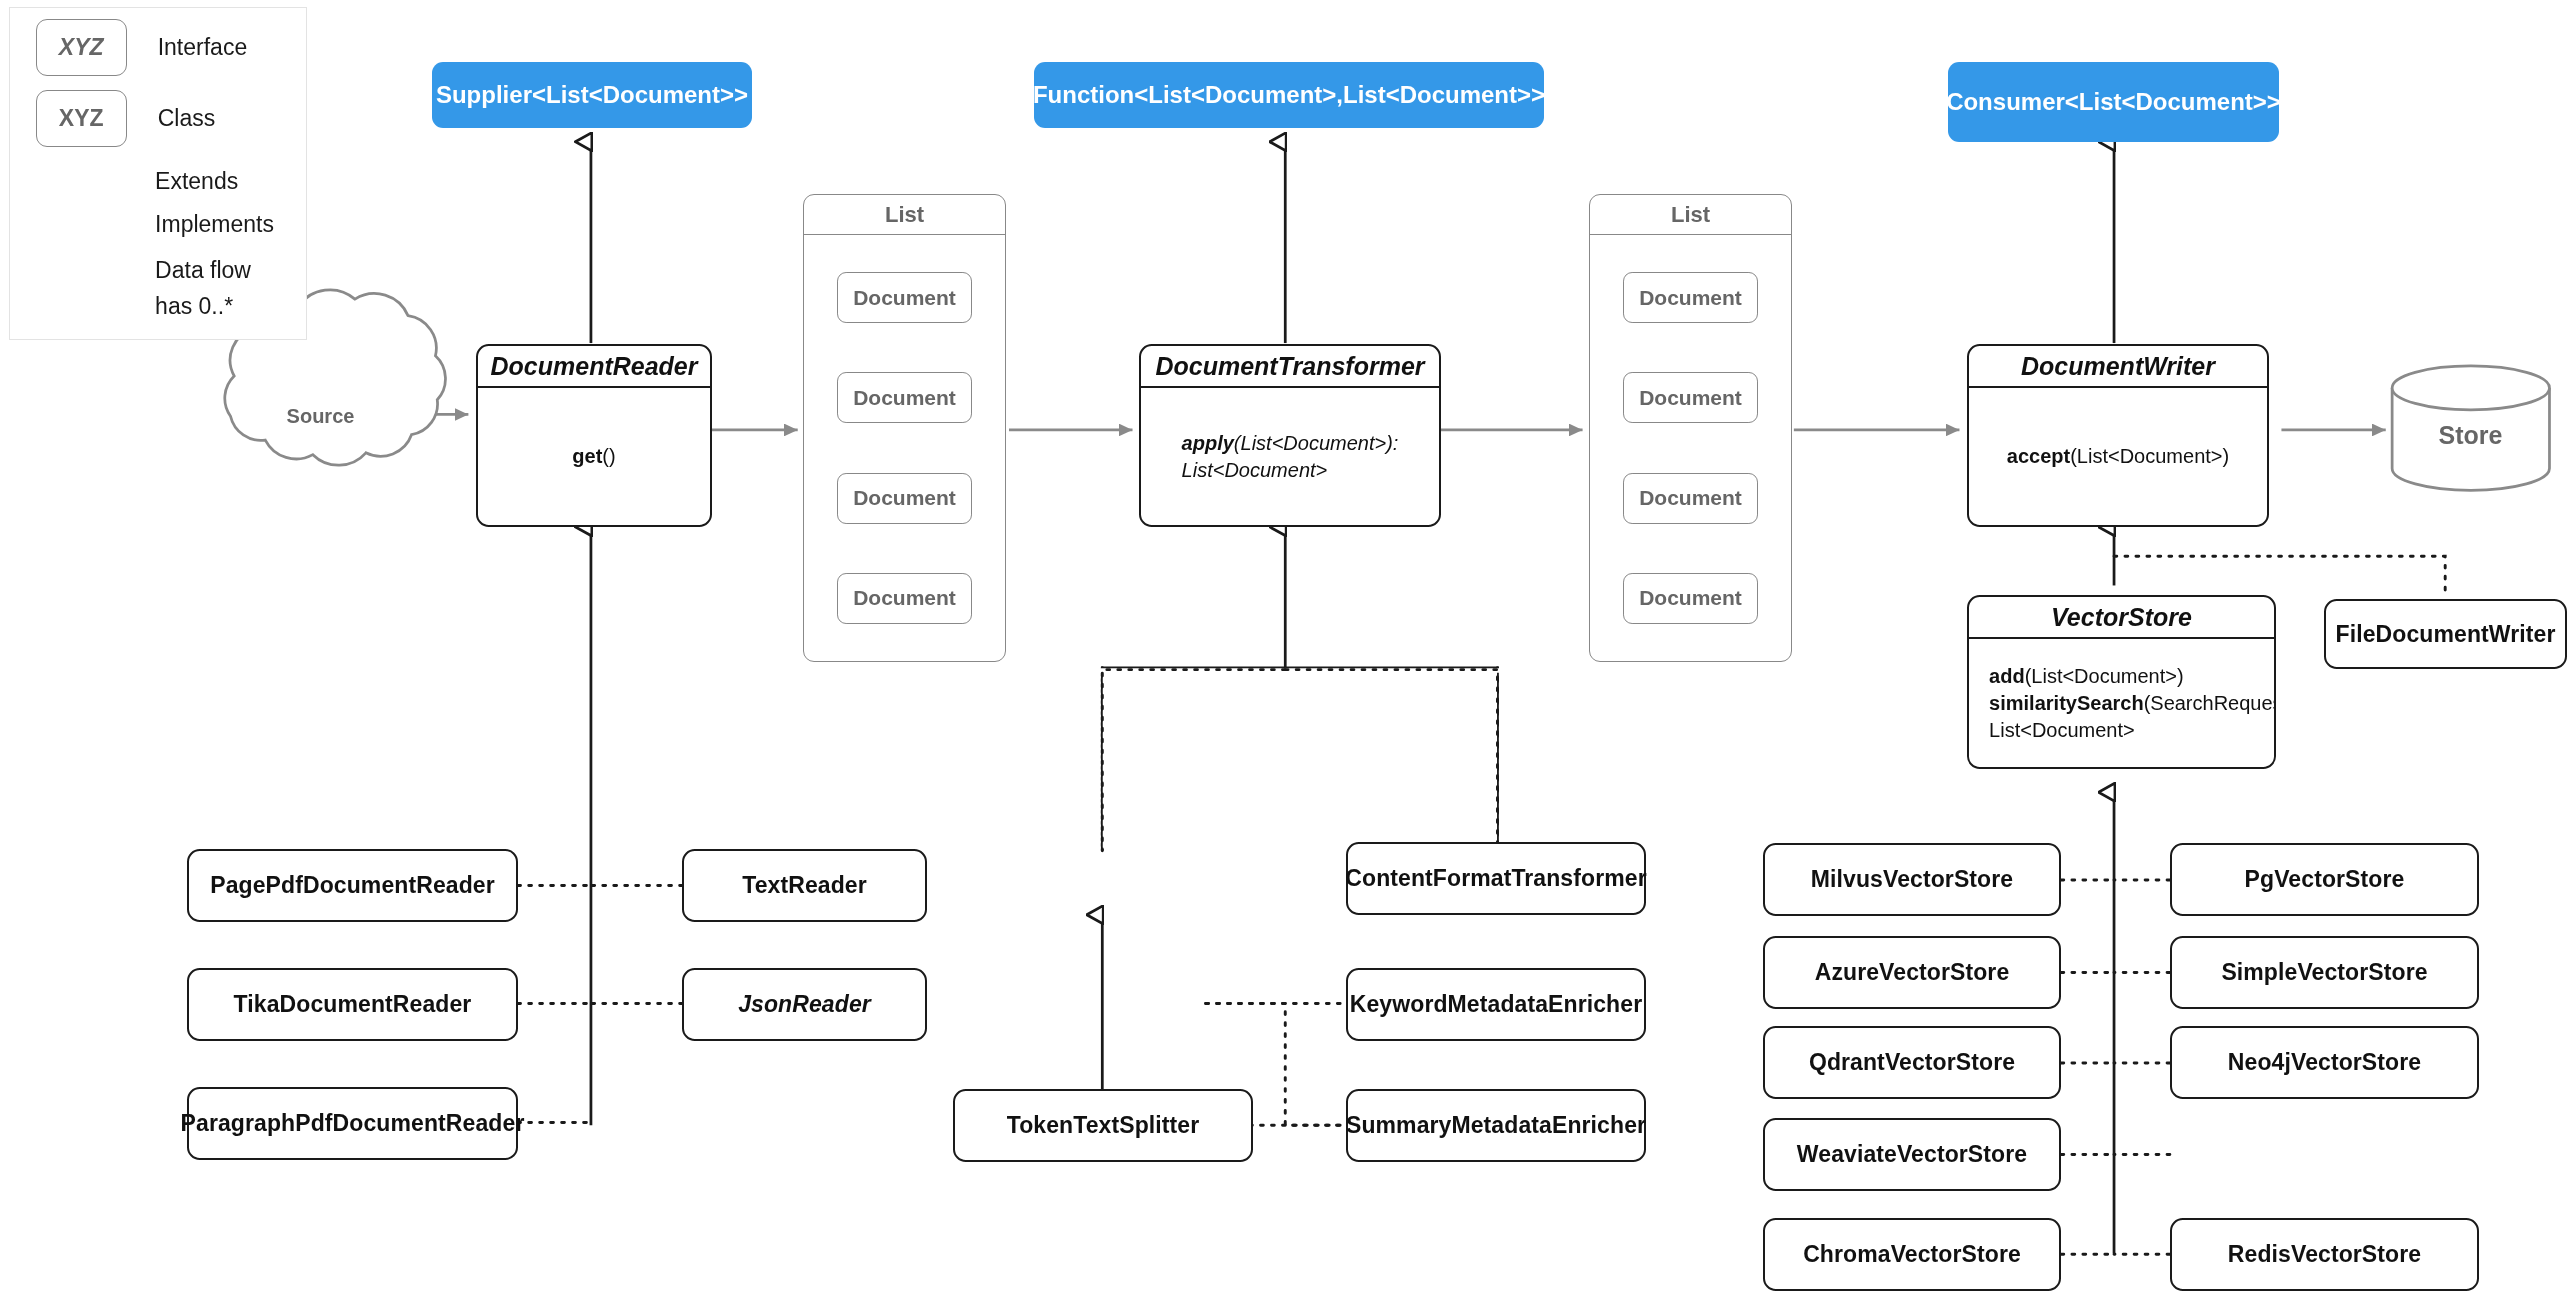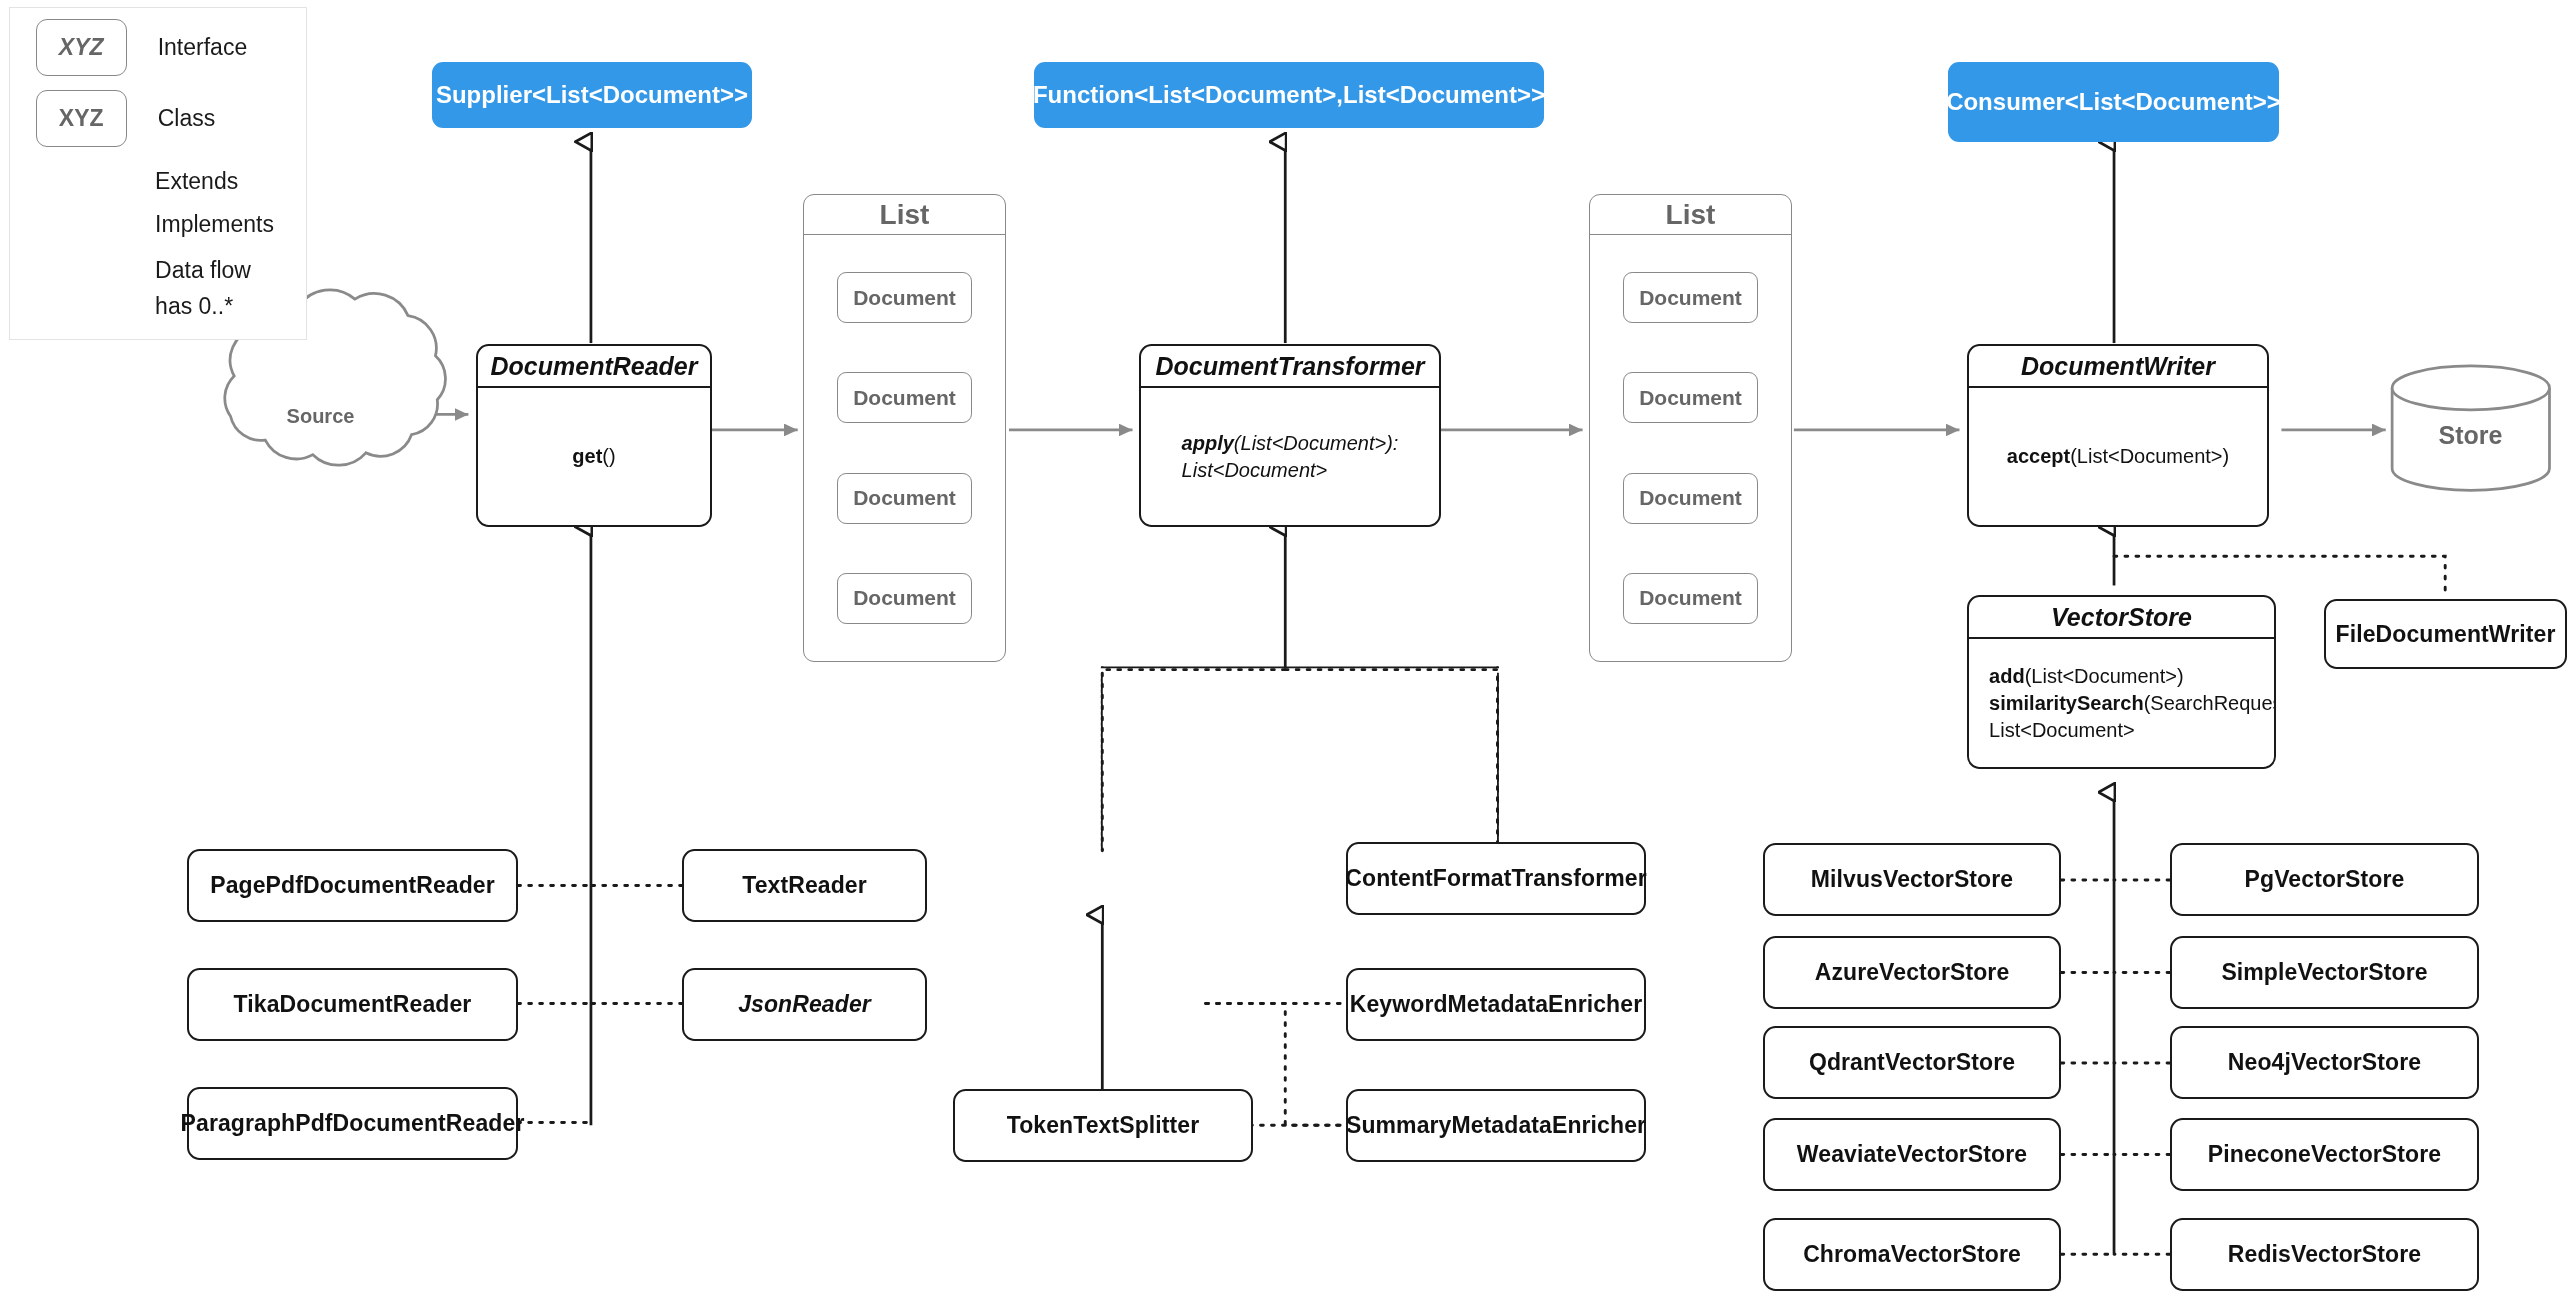--- a/index.html
+++ b/index.html
@@ -76,21 +76,21 @@
     background: #ffffff;
     border: 1.8px solid #888888;
     border-radius: 11px;
     display: flex; flex-direction: column;
     overflow: hidden;
   }
   .listbox-title {
     height: 40px; flex: 0 0 40px;
     display: flex; align-items: center; justify-content: center;
     border-bottom: 1.8px solid #888888;
-    font-weight: bold; font-size: 28px; color: #666666;
+    font-weight: bold; font-size: 22px; color: #666666;
   }
   .listbox-body {
     flex: 1 1 auto;
     display: flex; flex-direction: column;
     align-items: center; justify-content: space-around;
     padding: 12.8px 0;
   }
   .docchip {
     width: 135px; height: 51px;
     display: flex; align-items: center; justify-content: center;
@@ -346,17 +346,16 @@
 
   <div class="node impl" style="left:1763px; top:843px; width:298px; height:73px;">MilvusVectorStore</div>
   <div class="node impl" style="left:1763px; top:936px; width:298px; height:73px;">AzureVectorStore</div>
   <div class="node impl" style="left:1763px; top:1026px; width:298px; height:73px;">QdrantVectorStore</div>
   <div class="node impl" style="left:1763px; top:1118px; width:298px; height:73px;">WeaviateVectorStore</div>
   <div class="node impl" style="left:1763px; top:1218px; width:298px; height:73px;">ChromaVectorStore</div>
 
   <div class="node impl" style="left:2170px; top:843px; width:309px; height:73px;">PgVectorStore</div>
   <div class="node impl" style="left:2170px; top:936px; width:309px; height:73px;">SimpleVectorStore</div>
   <div class="node impl" style="left:2170px; top:1026px; width:309px; height:73px;">Neo4jVectorStore</div>
-  <div class="node impl" style="left:2170px; top:1118px; width:309px; height:73px;">PineconeVectorStore</div>
   <div class="node impl" style="left:2170px; top:1218px; width:309px; height:73px;">RedisVectorStore</div>
 
 </div>
 
 
 </body></html>

